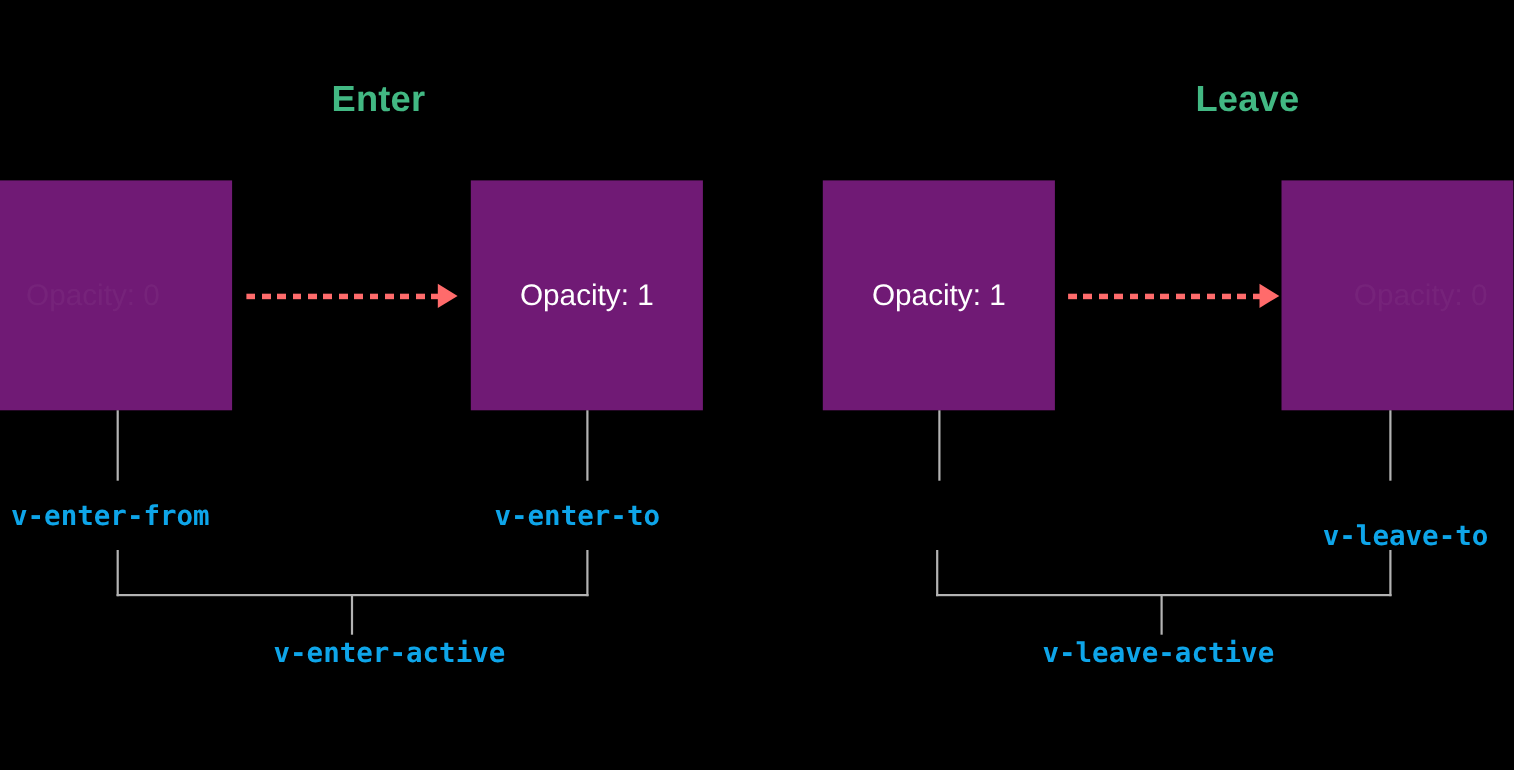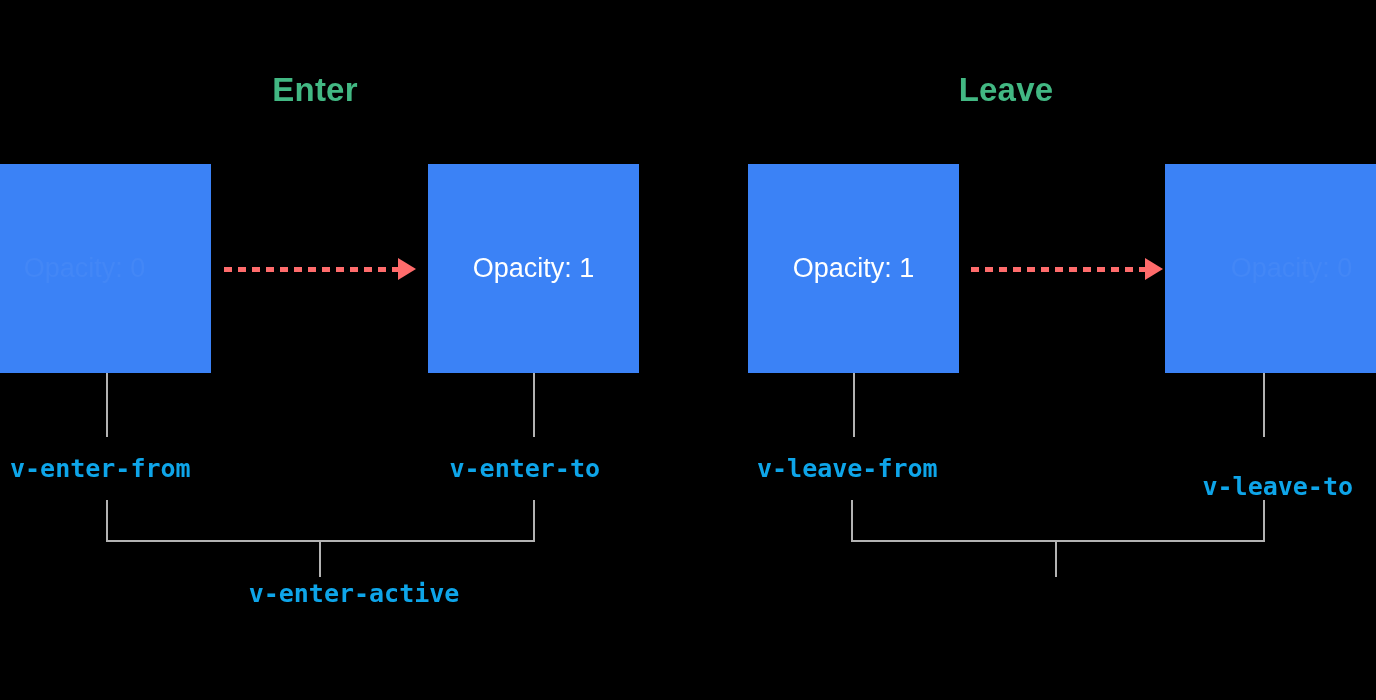--- a/index.html
+++ b/index.html
@@ -23,26 +23,27 @@
   .section-title {
     position: absolute;
     font-family: "Liberation Sans", sans-serif;
     font-size: 33px;
     font-weight: bold;
     color: #42b883;
     letter-spacing: 0.2px;
     white-space: nowrap;
     transform: translateX(-50%);
     line-height: 1;
+    margin-left: 29px;
   }
 
   
   .state-box {
     position: absolute;
-    background: #3b82f6;
+    background: #701a75;
     display: flex;
     align-items: center;
     justify-content: center;
     box-sizing: border-box;
   }
   .state-label {
     font-family: "Liberation Sans", sans-serif;
     font-size: 27px;
     font-weight: 400;
     color: #ffffff;
@@ -117,21 +118,21 @@
     box-sizing: border-box;
   }
 </style>
 </head>
 <body>
 
 <div id="stage">
 
   <div class="section-title" style="left:315px; top:73px;">Enter</div>
 
-  <div class="section-title" style="left:1006px; top:73px;">Leave</div>
+  <div class="section-title" style="left:1105px; top:73px;">Leave</div>
 
   <div class="state-box" style="left:-42px; top:164px; width:253px; height:209px;">
     <span class="state-label faded">Opacity: 0</span>
   </div>
 
   <div class="arrow" style="left:224px; top:261px; width:192px;">
     <div class="arrow-line"></div>
     <div class="arrow-head"></div>
   </div>
 
@@ -154,24 +155,24 @@
 
   <div class="stem" style="left:106px; top:373px; height:64px;"></div>
   <div class="stem" style="left:533px; top:373px; height:64px;"></div>
   <div class="stem" style="left:853px; top:373px; height:64px;"></div>
   <div class="stem" style="left:1263px; top:373px; height:64px;"></div>
 
   <div class="class-label left" style="left:10px; top:456px;">v-enter-from</div>
 
   <div class="class-label right" style="left:600px; top:456px;">v-enter-to</div>
 
-  <div class="class-label left" style="left:757px; top:456px;">v-leave-from</div>
 
   <div class="class-label right" style="left:1353px; top:474px;">v-leave-to</div>
 
   <div class="bracket" style="left:106px; top:500px; width:429px; height:42px;"></div>
   <div class="stem" style="left:319px; top:540px; height:37px;"></div>
   <div class="class-label center" style="left:326px; top:581px;margin-left:28px;">v-enter-active</div>
 
   <div class="bracket" style="left:851px; top:500px; width:414px; height:42px;"></div>
   <div class="stem" style="left:1055px; top:540px; height:37px;"></div>
+  <div class="class-label center" style="left:1053px; top:581px;">v-leave-active</div>
 
 </div>
 
 </body></html>

